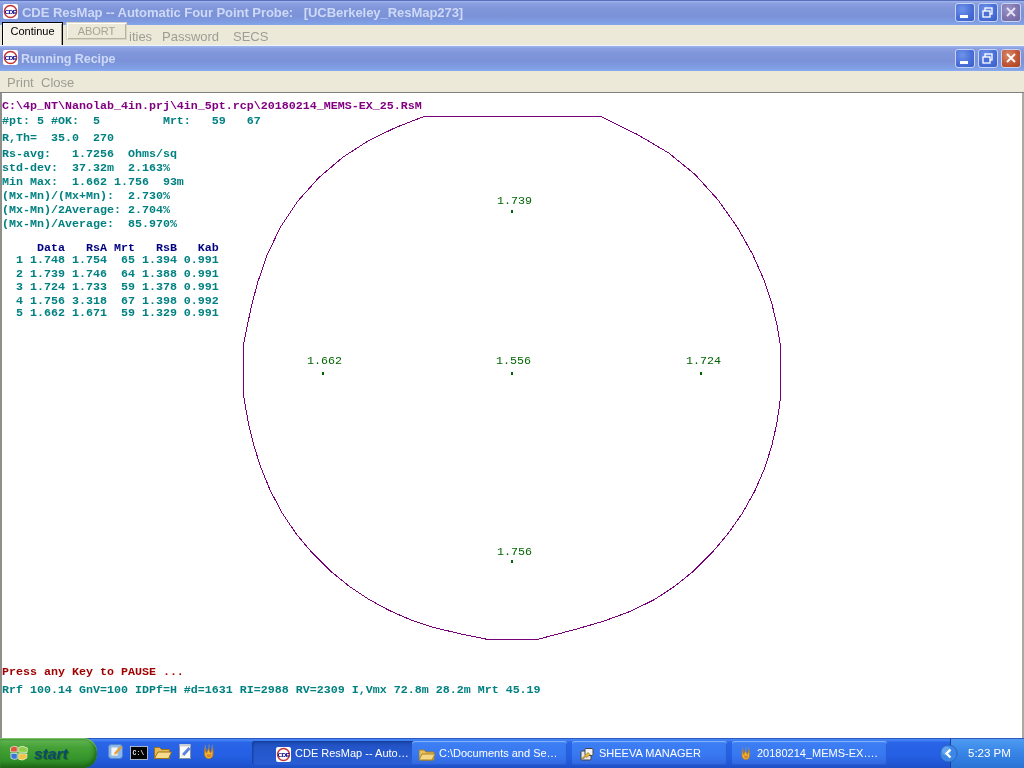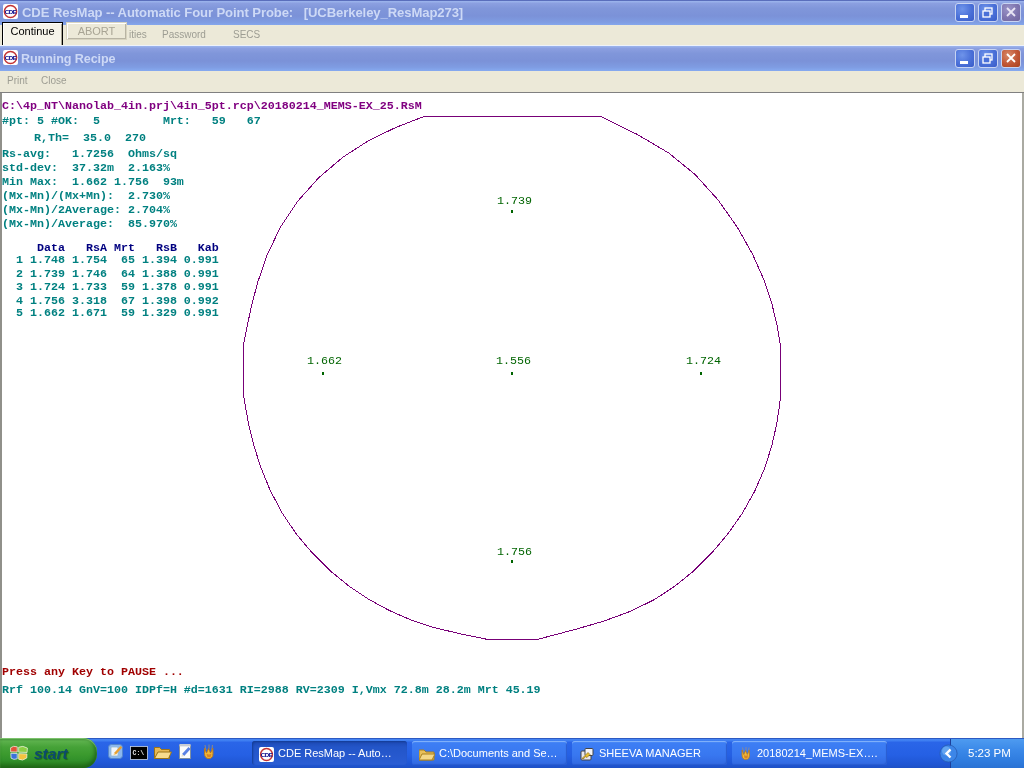--- a/index.html
+++ b/index.html
@@ -14,21 +14,21 @@
 .cdeicon svg{display:block;}
 
 .wbtn{width:20px;height:19px;border-radius:3px;border:1px solid #c8d4f2;box-sizing:border-box;}
 .bblue{background:radial-gradient(circle at 35% 30%,#6f94ea 0%,#4a70d8 55%,#3a5cc8 100%);}
 .bgrey{background:radial-gradient(circle at 35% 30%,#9a94c8 0%,#7e74ae 55%,#6f649e 100%);}
 .bred{background:radial-gradient(circle at 35% 30%,#d88a6a 0%,#c05636 55%,#a8401e 100%);}
 
 .mbar{left:0;width:1024px;background:#ece9d8;}
 #mb1{top:25px;height:21px;}
 #mb2{top:71px;height:21px;border-bottom:1px solid #9d9da0;}
-.mtext{color:#9d9d93;font-size:10px;}
+.mtext{color:#9d9d93;font-size:13px;}
 
 #btnContinue{left:2px;top:22px;width:61px;height:30px;background:#f6f4ea;border:1px solid #000;
  box-shadow:inset 1px 1px 0 #fff, inset -1px -1px 0 #a9a696;color:#000;font-size:11px;
  text-align:center;line-height:16px;box-sizing:border-box;}
 #btnAbort{left:66px;top:22px;width:61px;height:18px;background:#ece9d8;border:1px solid #d8d4c0;
  box-shadow:inset 1px 1px 0 #fff, inset -1px -1px 0 #b8b4a4;color:#a8a494;font-size:11px;
  text-align:center;line-height:16px;box-sizing:border-box;}
 
 #content{left:0;top:92px;width:1024px;height:646px;background:#fff;border-top:1px solid #808080;}
 .mono{font-family:"Liberation Mono",monospace;font-size:11.67px;line-height:14px;white-space:pre;}
@@ -44,21 +44,21 @@
 #startbtn{left:0;top:738px;width:97px;height:30px;border-radius:0 14px 14px 0;
  background:linear-gradient(180deg,#3e8534 0%,#5cb14c 10%,#46a238 30%,#3b9a2e 55%,#31902a 75%,#257517 100%);
  box-shadow:inset 0 1px 1px #83c973, inset -2px -2px 4px #1e6418;}
 #starttext{left:34px;top:745px;color:#0c4a6e;font-size:15.5px;font-weight:bold;font-style:italic;
  text-shadow:1px 1px 1px #1e6418;}
 .taskbtn{top:741px;width:155px;height:24px;border-radius:3px;color:#fff;font-size:11px;
  line-height:24px;white-space:nowrap;overflow:hidden;}
 .tb-norm{background:linear-gradient(180deg,#5591f8 0%,#3d7ef4 10%,#3877f0 60%,#3168e0 100%);
  box-shadow:inset 0 1px 0 #7fb0fa, inset -1px -1px 1px #2a5cd0;}
 .tb-act{background:linear-gradient(180deg,#1c48b2 0%,#2355c8 25%,#2a5dd4 100%);
- box-shadow:inset 1px 1px 2px #143c94;}
+ box-shadow:inset 1px 1px 2px #143c94;padding-left:17px;}
 #tray{left:950px;top:739px;width:74px;height:29px;
  background:linear-gradient(180deg,#4e9bf0 0%,#3a88e8 40%,#2f7cdf 75%,#2a72d4 100%);
  border-left:1px solid #1c3f9a;}
 #clock{left:968px;top:747px;color:#fff;font-size:11.5px;}
 </style></head>
 <body>
 
 <div id="tb1" class="abs tbar"></div>
 <div class="abs cdeicon" style="left:3px;top:3.5px;">
 <svg width="15" height="15" viewBox="0 0 15 15">
@@ -107,21 +107,21 @@
 <div id="mb2" class="abs mbar"></div>
 <div class="abs mtext" style="left:7px;top:75px;">Print</div>
 <div class="abs mtext" style="left:41px;top:75px;">Close</div>
 
 <div id="content" class="abs"></div>
 <div class="abs" style="left:0;top:93px;width:2px;height:645px;background:#90908a;"></div>
 <div class="abs" style="left:1022px;top:93px;width:2px;height:645px;background:#aaaaa2;"></div>
 
 <div class="abs mono b purple" style="left:2px;top:99.3px;">C:\4p_NT\Nanolab_4in.prj\4in_5pt.rcp\20180214_MEMS-EX_25.RsM</div>
 <div class="abs mono b teal" style="left:2px;top:114.4px;">#pt: 5 #OK:  5         Mrt:   59   67</div>
-<div class="abs mono b teal" style="left:2px;top:131.4px;padding-left:32px;">R,Th=  35.0  270</div>
+<div class="abs mono b teal" style="left:2px;top:131.4px;">R,Th=  35.0  270</div>
 <div class="abs mono b teal" style="left:2px;top:146.8px;">Rs-avg:   1.7256  Ohms/sq</div>
 <div class="abs mono b teal" style="left:2px;top:160.8px;">std-dev:  37.32m  2.163%</div>
 <div class="abs mono b teal" style="left:2px;top:174.8px;">Min Max:  1.662 1.756  93m</div>
 <div class="abs mono b teal" style="left:2px;top:189.2px;">(Mx-Mn)/(Mx+Mn):  2.730%</div>
 <div class="abs mono b teal" style="left:2px;top:202.6px;">(Mx-Mn)/2Average: 2.704%</div>
 <div class="abs mono b teal" style="left:2px;top:216.6px;">(Mx-Mn)/Average:  85.970%</div>
 <div class="abs mono b" style="left:2px;top:241.2px;color:#000080;">     Data   RsA Mrt   RsB   Kab</div>
 <div class="abs mono b teal" style="left:2px;top:253px;">  1 1.748 1.754  65 1.394 0.991</div>
 <div class="abs mono b teal" style="left:2px;top:266.8px;">  2 1.739 1.746  64 1.388 0.991</div>
 <div class="abs mono b teal" style="left:2px;top:279.6px;">  3 1.724 1.733  59 1.378 0.991</div>

